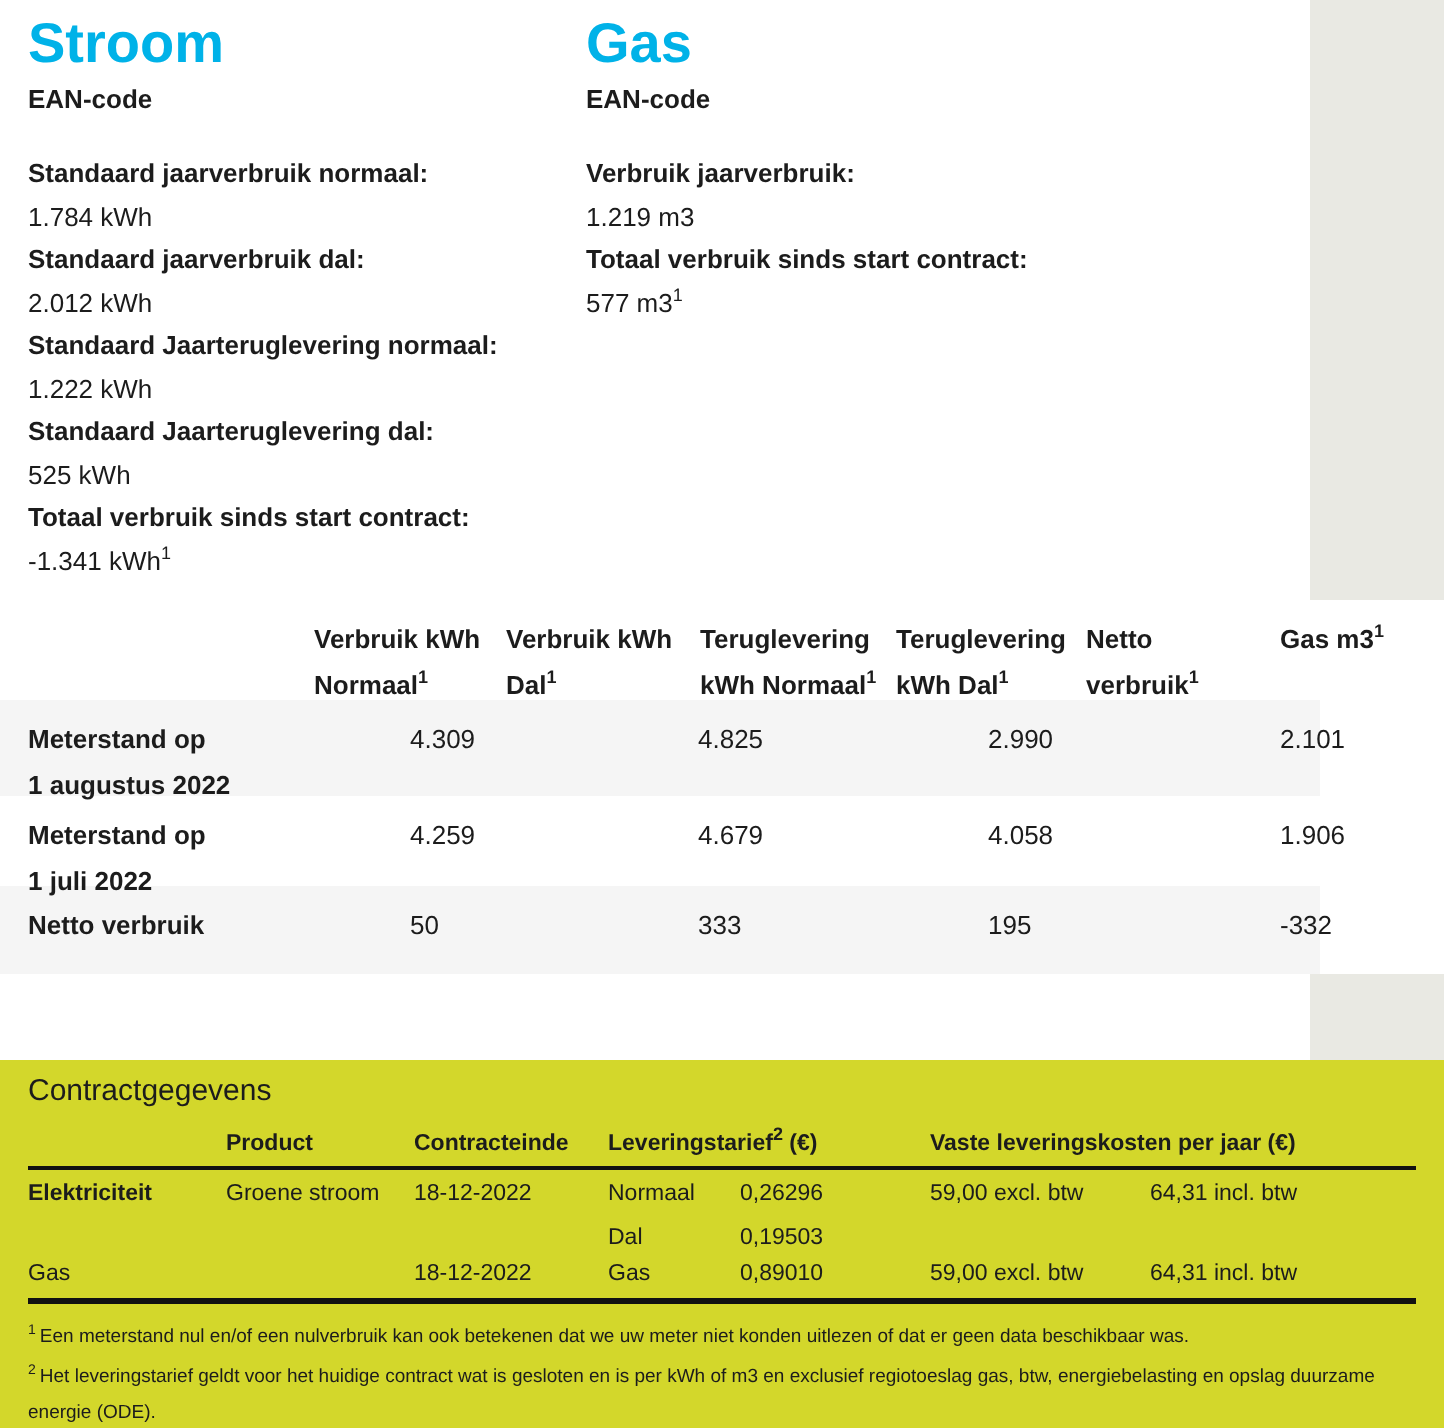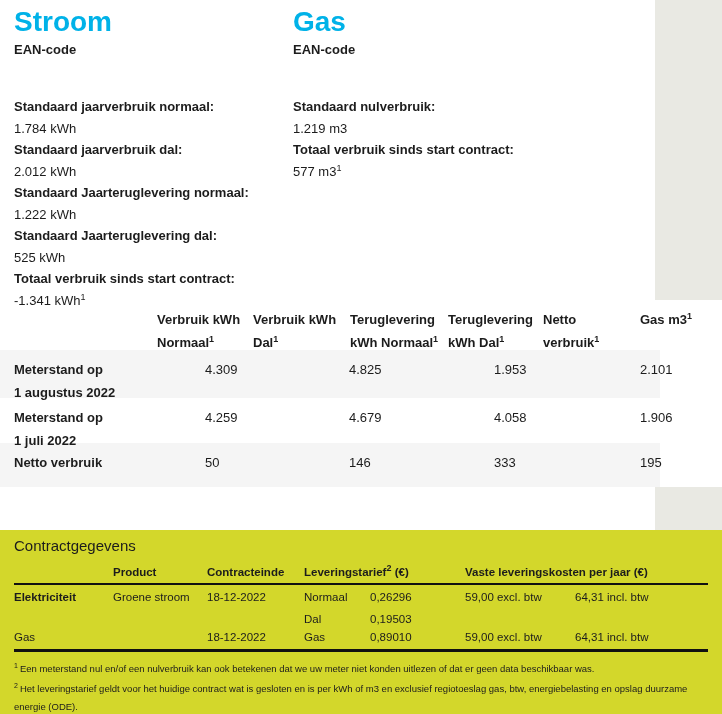--- a/index.html
+++ b/index.html
@@ -12,21 +12,21 @@
   .band { position:absolute; left:655px; width:67px; background:#e9e9e3; }
   .band-top { top:0; height:300px; }
   .band-bottom { top:487px; height:43px; }
 
   
   .info-col { position:absolute; top:6px; }
   .info-col.stroom { left:14px; width:270px; }
   .info-col.gas    { left:293px; width:270px; }
   .product-title { color:#00b2e8; font-size:28px; font-weight:bold; line-height:32px; }
   .ean { font-weight:bold; font-size:13px; margin-top:4px; line-height:16px; }
-  .fields { margin-top:38px; }
+  .fields { margin-top:18px; }
   .fields .label { font-weight:bold; line-height:21.5px; white-space:nowrap; }
   .fields .value { font-weight:normal; line-height:21.5px; white-space:nowrap; }
   sup.fn { font-size:9px; vertical-align:super; line-height:0; }
 
   
   .meter-table { position:absolute; top:300px; left:0; width:660px; }
   .mrow {
     display:grid;
     grid-template-columns:143px 96px 97px 98px 95px 97px 1fr;
     padding-left:14px; align-content:start;
@@ -87,21 +87,21 @@
       <div class="value"><span>525 kWh</span></div>
       <div class="label">Totaal verbruik sinds start contract:</div>
       <div class="value"><span>-1.341 kWh</span><sup class="fn">1</sup></div>
     </div>
   </section>
 
   <section class="info-col gas">
     <h1 class="product-title">Gas</h1>
     <div class="ean">EAN-code</div>
     <div class="fields">
-      <div class="label">Standaard nulverbruik:</div>
+      <div class="label">Verbruik jaarverbruik:</div>
       <div class="value"><span>1.219 m3</span></div>
       <div class="label">Totaal verbruik sinds start contract:</div>
       <div class="value"><span>577 m3</span><sup class="fn">1</sup></div>
     </div>
   </section>
 
   <div class="meter-table">
 
     <div class="mrow mhead">
       <div></div>
@@ -131,21 +131,21 @@
       </div>
     </div>
 
     <div class="mrow mdata striped r1">
       <div class="rowlabel">
         <div>Meterstand op</div>
         <div>1 augustus 2022</div>
       </div>
       <div>4.309</div>
       <div>4.825</div>
-      <div>1.953</div>
+      <div>2.990</div>
       <div>2.101</div>
       <div></div>
       <div>2.634</div>
     </div>
 
     <div class="mrow mdata r2">
       <div class="rowlabel">
         <div>Meterstand op</div>
         <div>1 juli 2022</div>
       </div>
@@ -155,21 +155,20 @@
       <div>1.906</div>
       <div></div>
       <div>2.609</div>
     </div>
 
     <div class="mrow mdata striped r3">
       <div class="rowlabel">
         <div>Netto verbruik</div>
       </div>
       <div>50</div>
-      <div>146</div>
       <div>333</div>
       <div>195</div>
       <div>-332</div>
       <div>25</div>
     </div>
   </div>
 
   <section class="contract">
     <h2 class="contract-title">Contractgegevens</h2>
 

